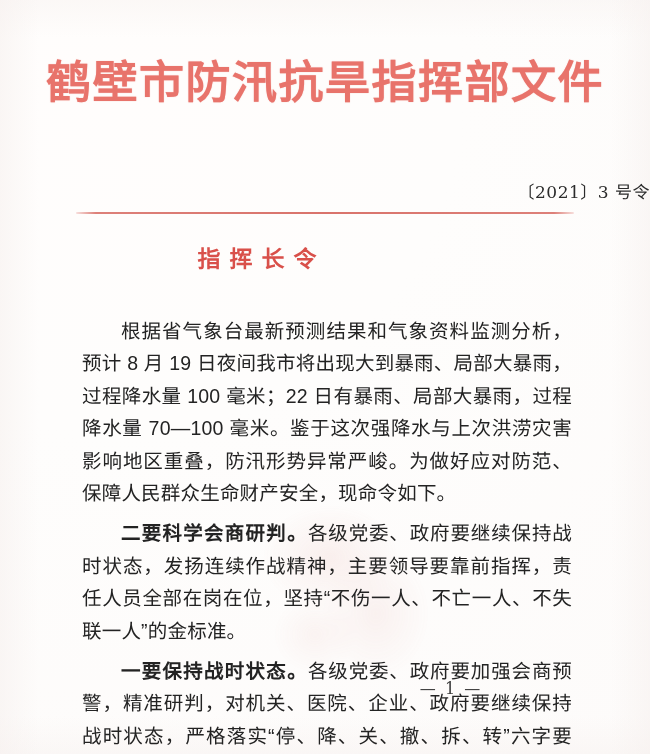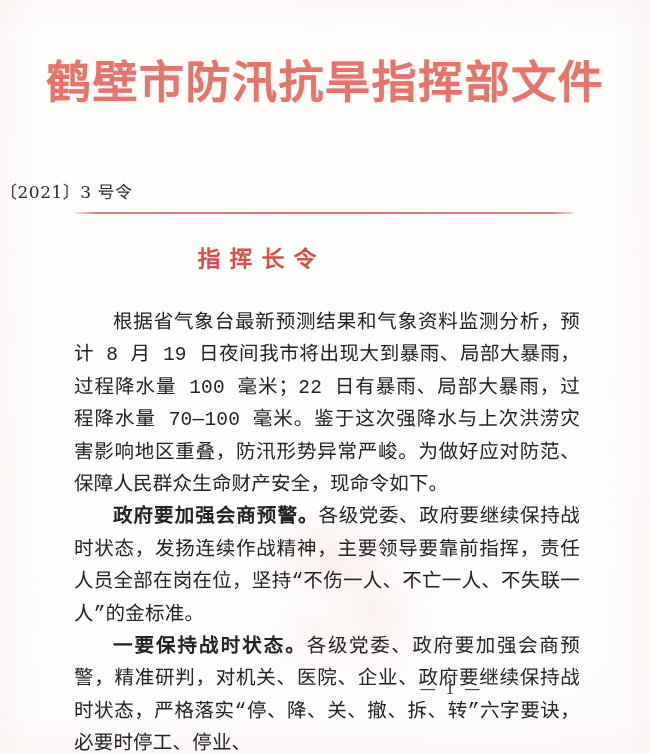--- a/index.html
+++ b/index.html
@@ -73,21 +73,21 @@
     white-space: nowrap;
     text-shadow: 0 0 1px rgba(232,115,107,.55);
   }
 
   
   .docnum-row {
     position: absolute;
     left: 0;
     top: 180px;
     width: 650px;
-    text-align: left;
+    text-align: right;
   }
   .docnum {
     display: inline-block;
     color: #2b2b2b;
     font-size: 17px;
     line-height: 24px;
     letter-spacing: .5px;
     font-family: "DejaVu Serif", "Liberation Serif", serif;
     white-space: nowrap;
   }
@@ -130,27 +130,27 @@
 
   
   .body-area {
     position: absolute;
     left: 74px;
     top: 307px;
     width: 506px;
   }
   .para {
     color: #232323;
-    font-family: Liberation Mono, monospace;
+    font-family: Liberation Sans, sans-serif;
     font-size: 19.5px;
     line-height: 32.4px;
     letter-spacing: .2px;
     text-align: justify;
     text-justify: inter-ideograph;
-    margin: 0;
+    margin: 8px;
     text-indent: 2em;
     word-break: break-all;
   }
   .para + .para {
     margin-top: 0;
   }
   .para b,
   .lead {
     font-weight: 700;
     letter-spacing: .6px;
@@ -196,21 +196,21 @@
 
   <div class="subhead-row">
     <div class="subhead">指挥长令</div>
   </div>
 
   <div class="body-area">
     <p class="para">
       <b class="lead"></b><span>根据省气象台最新预测结果和气象资料监测分析，预计 8 月 19 日夜间我市将出现大到暴雨、局部大暴雨，过程降水量 100 毫米；22 日有暴雨、局部大暴雨，过程降水量 70—100 毫米。鉴于这次强降水与上次洪涝灾害影响地区重叠，防汛形势异常严峻。为做好应对防范、保障人民群众生命财产安全，现命令如下。</span>
     </p>
     <p class="para">
-      <b class="lead">政府要加强会商预警。</b><span>各级党委、政府要继续保持战时状态，发扬连续作战精神，主要领导要靠前指挥，责任人员全部在岗在位，坚持“不伤一人、不亡一人、不失联一人”的金标准。</span>
+      <b class="lead">二要科学会商研判。</b><span>各级党委、政府要继续保持战时状态，发扬连续作战精神，主要领导要靠前指挥，责任人员全部在岗在位，坚持“不伤一人、不亡一人、不失联一人”的金标准。</span>
     </p>
     <p class="para">
       <b class="lead">一要保持战时状态。</b><span>各级党委、政府要加强会商预警，精准研判，对机关、医院、企业、政府要继续保持战时状态，严格落实“停、降、关、撤、拆、转”六字要诀，必要时停工、停业、</span>
     </p>
   </div>
 
   <div class="footer">
     <div class="page-number">— 1 —</div>
   </div>
 

